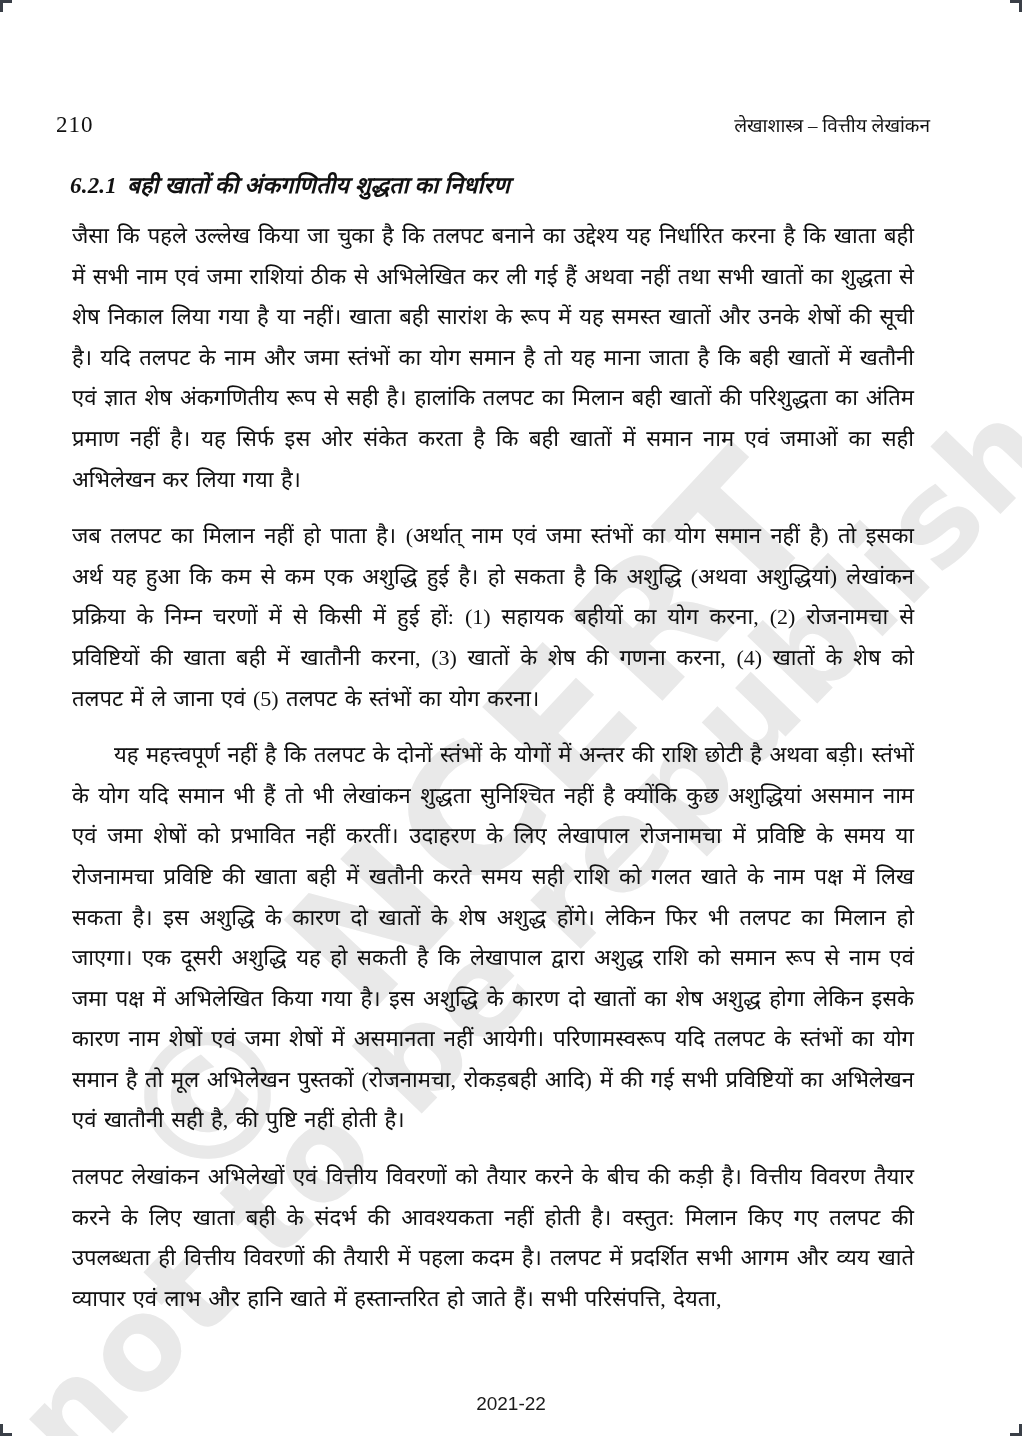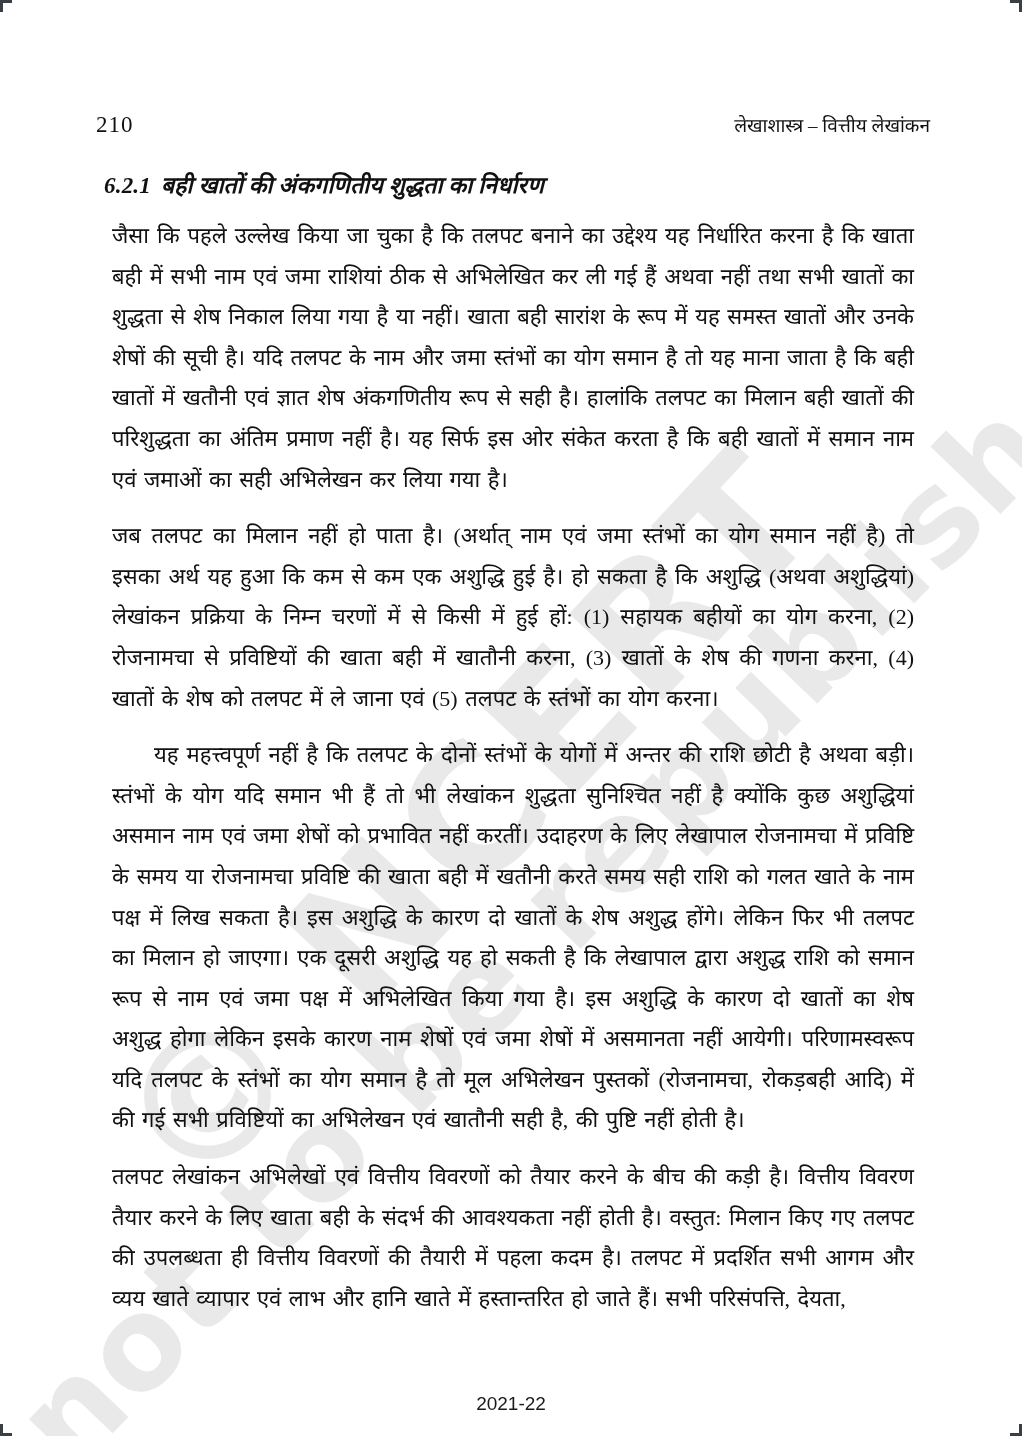--- a/index.html
+++ b/index.html
@@ -50,37 +50,37 @@
     z-index: 2;
   }
   .crop-mark.tl { left: 0;  top: 0;    border-left: 3px solid #3a3f47; border-top: 3px solid #3a3f47; }
   .crop-mark.tr { right: 0; top: 0;    border-right: 3px solid #3a3f47; border-top: 3px solid #3a3f47; }
   .crop-mark.bl { left: 0;  bottom: 0; border-left: 3px solid #3a3f47; border-bottom: 3px solid #3a3f47; }
   .crop-mark.br { right: 0; bottom: 0; border-right: 3px solid #3a3f47; border-bottom: 3px solid #3a3f47; }
   
   .content {
     position: relative;
     z-index: 1;
-    padding: 112px 92px 0 96px;
+    padding: 112px 92px 0 56px;
   }
   .page-header {
     display: flex;
     justify-content: space-between;
     align-items: baseline;
     margin-bottom: 14px;
   }
   .page-number {
     font-size: 23px;
     letter-spacing: 1px;
   }
   .running-title {
     font-size: 19px;
   }
   .section-heading {
-    margin: 30px 0 16px 8px;
+    margin: 30px 0 16px 14px;
     font-size: 23px;
     font-weight: bold;
     font-style: italic;
     letter-spacing: 0.2px;
   }
   .section-number {
     font-style: italic;
     margin-right: 10px;
   }
   .body-para {

